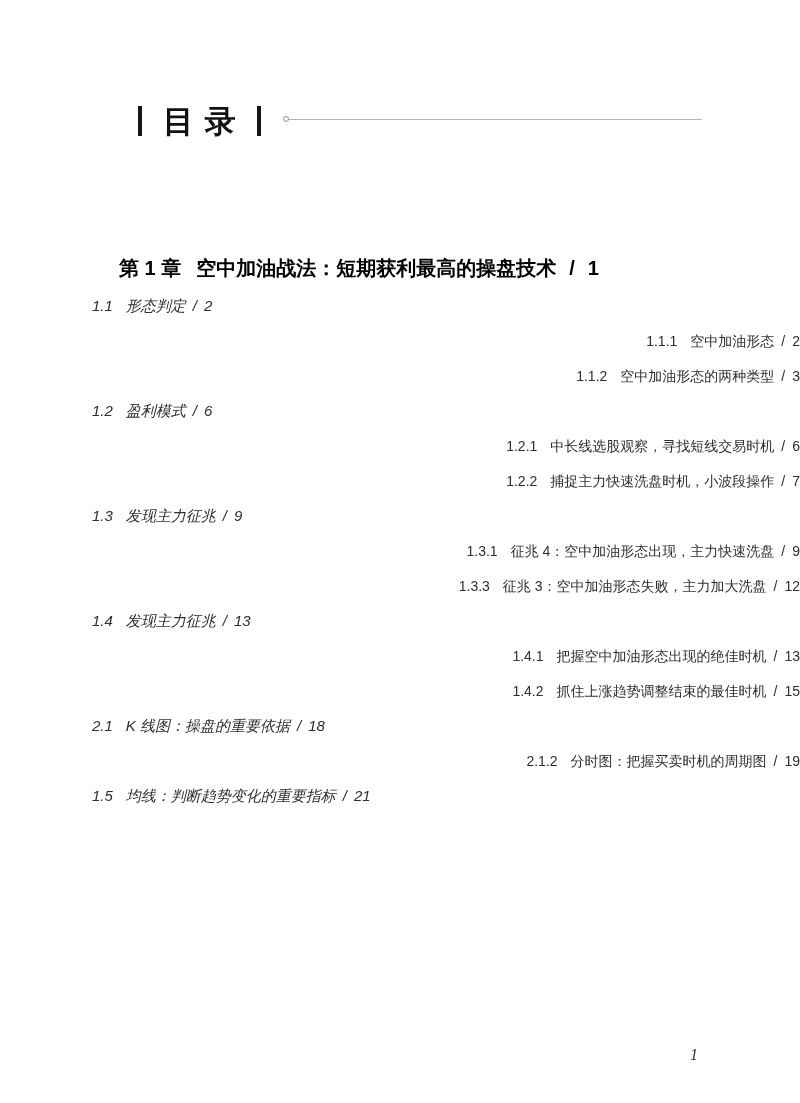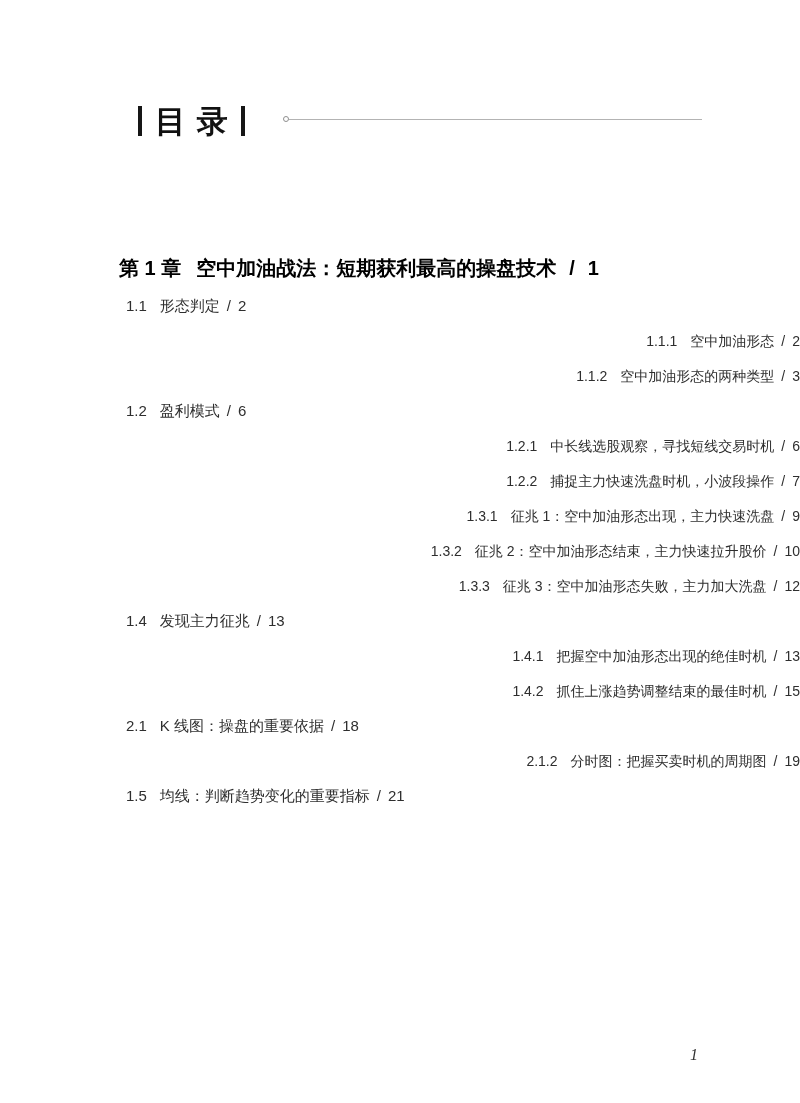--- a/index.html
+++ b/index.html
@@ -13,21 +13,21 @@
   }
   .page { position: absolute; inset: 0; background: #ffffff; }
 
   
   .header {
     position: absolute;
     left: 138px;
     top: 102px;
     display: flex;
     align-items: center;
-    gap: 13px;
+    gap: 21px;
     height: 38px;
   }
   .header-bar {
     width: 4px;
     height: 30px;
     background: #161616;
   }
   .header-title {
     font-family: "DejaVu Serif", "Liberation Serif", serif;
     font-weight: bold;
@@ -82,21 +82,21 @@
   }
   .ch-num { margin-right: 15px; }
   .ch-sep { margin: 0 13px; }
 
   .toc-item {
     line-height: 20px;
     margin-top: 15px;
     color: #2e2e2e;
     white-space: pre;
   }
-  .toc-item.level1 { margin-left: 112px; font-size: 15px; }
+  .toc-item.level1 { margin-left: 78px; font-size: 15px; font-style: italic; }
   .toc-item.level2 { margin-left: 202px; font-size: 14px; text-align: right; }
   .item-num { margin-right: 13px; }
   .item-sep { margin: 0 7px; }
 
   
   .page-number {
     position: absolute;
     left: 690px;
     top: 1046px;
     font-family: "Liberation Serif", serif;
@@ -122,22 +122,22 @@
   </div>
 
   <div class="toc">
       <div class="chapter-heading"><span class="ch-num">第 1 章</span><span class="ch-title">空中加油战法：短期获利最高的操盘技术</span><span class="ch-sep">/</span><span class="ch-page">1</span></div>
       <div class="toc-item level1"><span class="item-num">1.1</span><span class="item-title">形态判定</span><span class="item-sep">/</span><span class="item-page">2</span></div>
       <div class="toc-item level2"><span class="item-num">1.1.1</span><span class="item-title">空中加油形态</span><span class="item-sep">/</span><span class="item-page">2</span></div>
       <div class="toc-item level2"><span class="item-num">1.1.2</span><span class="item-title">空中加油形态的两种类型</span><span class="item-sep">/</span><span class="item-page">3</span></div>
       <div class="toc-item level1"><span class="item-num">1.2</span><span class="item-title">盈利模式</span><span class="item-sep">/</span><span class="item-page">6</span></div>
       <div class="toc-item level2"><span class="item-num">1.2.1</span><span class="item-title">中长线选股观察，寻找短线交易时机</span><span class="item-sep">/</span><span class="item-page">6</span></div>
       <div class="toc-item level2"><span class="item-num">1.2.2</span><span class="item-title">捕捉主力快速洗盘时机，小波段操作</span><span class="item-sep">/</span><span class="item-page">7</span></div>
-      <div class="toc-item level2"><span class="item-num">1.3.1</span><span class="item-title">征兆 1：空中加油形态出现，主力快速洗盘</span><span class="item-sep">/</span><span class="item-page">9</span></div>
-      <div class="toc-item level2"><span class="item-num">1.3.2</span><span class="item-title">征兆 2：空中加油形态结束，主力快速拉升股价</span><span class="item-sep">/</span><span class="item-page">10</span></div>
+      <div class="toc-item level1"><span class="item-num">1.3</span><span class="item-title">发现主力征兆</span><span class="item-sep">/</span><span class="item-page">9</span></div>
+      <div class="toc-item level2"><span class="item-num">1.3.1</span><span class="item-title">征兆 4：空中加油形态出现，主力快速洗盘</span><span class="item-sep">/</span><span class="item-page">9</span></div>
       <div class="toc-item level2"><span class="item-num">1.3.3</span><span class="item-title">征兆 3：空中加油形态失败，主力加大洗盘</span><span class="item-sep">/</span><span class="item-page">12</span></div>
       <div class="toc-item level1"><span class="item-num">1.4</span><span class="item-title">发现主力征兆</span><span class="item-sep">/</span><span class="item-page">13</span></div>
       <div class="toc-item level2"><span class="item-num">1.4.1</span><span class="item-title">把握空中加油形态出现的绝佳时机</span><span class="item-sep">/</span><span class="item-page">13</span></div>
       <div class="toc-item level2"><span class="item-num">1.4.2</span><span class="item-title">抓住上涨趋势调整结束的最佳时机</span><span class="item-sep">/</span><span class="item-page">15</span></div>
       <div class="toc-item level1"><span class="item-num">2.1</span><span class="item-title">K 线图：操盘的重要依据</span><span class="item-sep">/</span><span class="item-page">18</span></div>
       <div class="toc-item level2"><span class="item-num">2.1.2</span><span class="item-title">分时图：把握买卖时机的周期图</span><span class="item-sep">/</span><span class="item-page">19</span></div>
       <div class="toc-item level1"><span class="item-num">1.5</span><span class="item-title">均线：判断趋势变化的重要指标</span><span class="item-sep">/</span><span class="item-page">21</span></div>
     </div>
 
   <div class="page-number">1</div>

